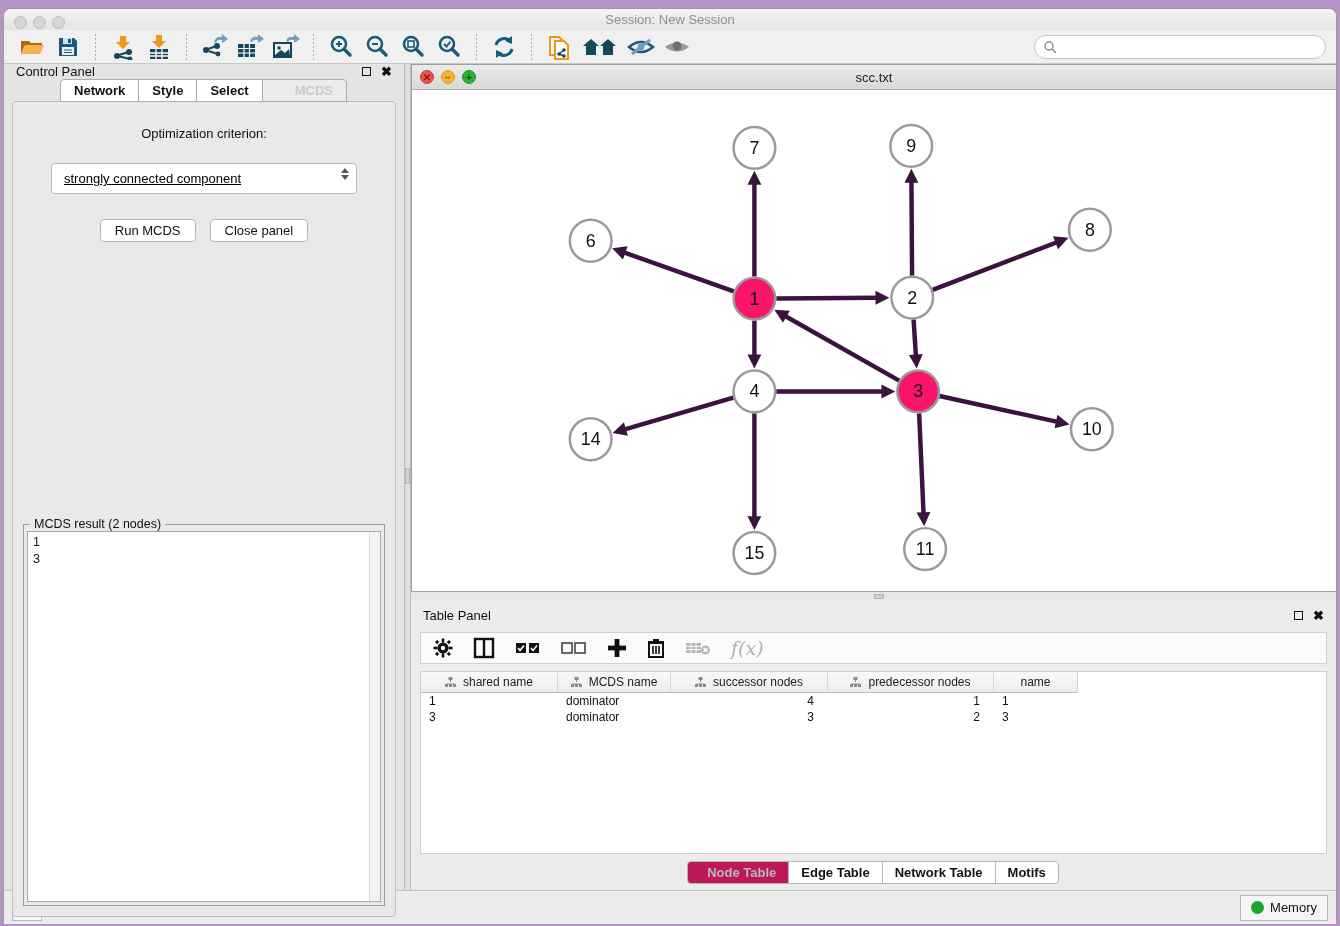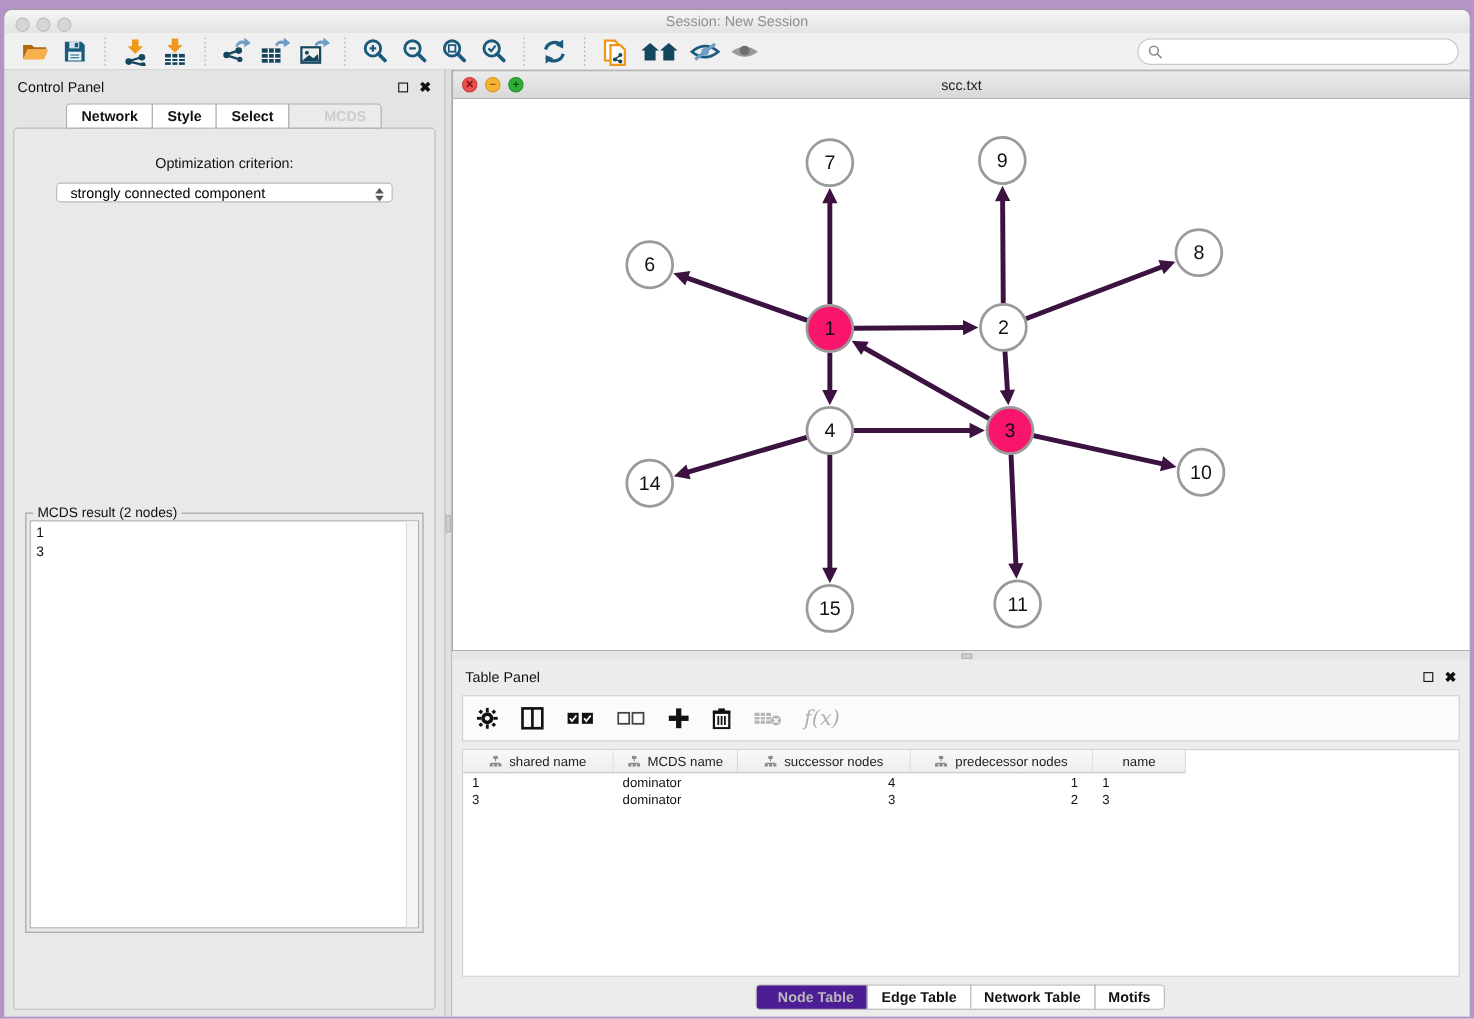--- a/index.html
+++ b/index.html
@@ -37,22 +37,22 @@
   .close-x { font-size:13px; font-weight:bold; color:#111; margin-left:10px; cursor:pointer; line-height:1; }
   .cp-tabs { display:flex; justify-content:center; position:relative; z-index:2; }
   .tab { border:1px solid #adadad; background:#fff; padding:3px 13px; font-size:13px; font-weight:bold;
          color:#111; margin-left:-1px; cursor:pointer; }
   .tab.first { border-radius:4px 0 0 0; }
   .tab.last { border-radius:0 4px 0 0;padding-left:32px; }
   .tab.disabled-active { background:#ebebeb; color:#ccc; }
   .cp-body { flex:1; margin:0 8px 6px 8px; margin-top:-1px; background:#e9e9e9; border:1px solid #bdbdbd;
              border-radius:4px; padding:14px 10px 10px 10px; display:flex; flex-direction:column; }
   .opt-label { text-align:center; font-size:13px; color:#111; margin:10px 0 10px 0; }
-  .dropdown { position:relative; margin:0 28px; height:18px; background:#fff; border:1px solid #b9b9b9;
-              border-radius:4px; display:flex; align-items:center; padding:0 22px 0 12px; font-size:13px; cursor:pointer; }
+  .dropdown { position:relative; margin:12px 28px; height:31px; background:#fff; border:1px solid #b9b9b9;
+              border-radius:4px; display:flex; align-items:center; padding:0 22px 0 12px; font-size:13px; cursor:pointer;text-decoration:underline; }
   .stepper { position:absolute; right:7px; top:4px; display:flex; flex-direction:column; gap:2px; }
   .stepper i { width:0; height:0; border-left:4px solid transparent; border-right:4px solid transparent; display:block; }
   .stepper .up { border-bottom:5px solid #555; }
   .stepper .dn { border-top:5px solid #555; }
   .btn-row { display:flex; justify-content:center; gap:14px; margin-top:13px; }
   .push-btn { background:#fff; border:1px solid #b3b3b3; border-radius:4px; font-size:13px; padding:3px 14px;
               color:#111; cursor:pointer; font-family:"Liberation Sans",sans-serif; }
   .mcds-group { margin-top:282px; border:1px solid #9d9d9d; position:relative; padding:6px 3px 3px 3px;
                 height:382px; display:flex; }
   .mcds-legend { position:absolute; top:-8px; left:6px; background:#e9e9e9; padding:0 4px; font-size:12.5px; color:#111; }
@@ -76,38 +76,38 @@
         font-size:10px; font-weight:bold; cursor:pointer; }
   .nl.red { background:#ef4e4e; border:1px solid #ca3c3c; color:#7e1414; }
   .nl.yel { background:#f6b32e; border:1px solid #d99b20; color:#8a6210; }
   .nl.green { background:#2fae38; border:1px solid #259030; color:#0c4d12; }
   .net-title { font-size:13px; color:#222; }
   .net-canvas { flex:1; background:#fff; position:relative; overflow:hidden; }
   .net-canvas svg { width:100%; height:100%; display:block; }
 
   
   .table-panel { flex:1; background:#ececec; display:flex; flex-direction:column; min-height:0; }
-  .tp-toolbar { margin:2px 9px 0 9px; height:42px; background:#fbfbfb; border:1px solid #cfcfcf;
+  .tp-toolbar { margin:2px 9px 0 9px; height:32px; background:#fbfbfb; border:1px solid #cfcfcf;
                 display:flex; align-items:center; padding:0 12px; gap:20px; flex:0 0 auto; }
   .tp-ic { display:flex; align-items:center; justify-content:center; cursor:pointer; height:30px; }
   .fx { font-family:"DejaVu Serif", serif; font-style:italic; font-size:19px; color:#b0b0b0; }
   .tp-table { margin:7px 9px 0 9px; background:#fff; border:1px solid #cfcfcf; flex:1; overflow:hidden; position:relative; }
   .thead { display:flex; }
   .th { background:linear-gradient(#f9f9f9,#ededed); border-right:1px solid #d6d6d6; border-bottom:1px solid #c2c2c2;
         height:21px; display:flex; align-items:center; justify-content:center; gap:7px;
         font-size:12px; color:#222; cursor:pointer; }
   .trow { display:flex; height:16px; }
   .td { font-size:12px; color:#111; padding:1px 8px; overflow:hidden; white-space:nowrap; }
   .td.r { text-align:right; padding-right:14px; }
   .tp-tabs { height:36px; display:flex; align-items:center; justify-content:center; flex:0 0 auto; }
   .tp-tab { border:1px solid #b5b5b5; background:#fff; padding:3px 12px; font-size:13px; font-weight:bold;
             color:#111; margin-left:-1px; cursor:pointer; }
   .tp-tab.first { border-radius:4px 0 0 4px; }
   .tp-tab.last { border-radius:0 4px 4px 0;text-align:right; }
-  .tp-tab.sel { background:#4c1d95; color:#b9b9b9;padding-left:19px; }
+  .tp-tab.sel { background:#be185d; color:#b9b9b9;padding-left:19px; }
 
   
   .statusbar { height:34px; background:#ececec; border-top:1px solid #c4c4c4; display:flex; align-items:center;
                padding:0 8px; flex:0 0 auto; }
   .status-left-btn { width:30px; height:26px; background:#f5f5f5; border:1px solid #b9b9b9; display:flex;
                      align-items:center; justify-content:center; cursor:pointer; }
   .memory-btn { margin-left:auto; height:26px; background:#f5f5f5; border:1px solid #b9b9b9; display:flex;
                 align-items:center; gap:6px; padding:0 10px; font-size:13px; color:#111; cursor:pointer; }
   .mem-dot { width:13px; height:13px; border-radius:50%; }
 </style>
@@ -287,20 +287,24 @@
         <span class="tab last disabled-active">MCDS</span>
       </div>
       <div class="cp-body">
         <div class="opt-label">Optimization criterion:</div>
         <div class="dropdown">
           <span>strongly connected component</span>
           <span class="stepper">
               <i class="up"></i>
               <i class="dn"></i>
             </span>
+        </div>
+        <div class="btn-row">
+          <button class="push-btn">Run MCDS</button>
+          <button class="push-btn">Close panel</button>
         </div>
         <div class="mcds-group">
           <span class="mcds-legend">MCDS result (2 nodes)</span>
           <div class="mcds-text"><span id="mcds-lines">1
 3</span>
             <span class="mcds-scroll"></span>
           </div>
         </div>
       </div>
     </div>
@@ -527,14 +531,30 @@
         <div class="tp-tabs">
           <span class="tp-tab first sel">Node Table</span>
           <span class="tp-tab">Edge Table</span>
           <span class="tp-tab">Network Table</span>
           <span class="tp-tab last">Motifs</span>
         </div>
       </div>
     </div>
   </div>
 
+  <div class="statusbar">
+    <span class="status-left-btn">
+      <svg width="16" height="14" viewBox="0 0 16 14">
+        <rect x="0" y="1" width="2.4" height="2.4" fill="#111"></rect>
+          <rect x="4" y="1" width="12" height="2.4" fill="#111"></rect>
+        <rect x="0" y="5.8" width="2.4" height="2.4" fill="#111"></rect>
+          <rect x="4" y="5.8" width="12" height="2.4" fill="#111"></rect>
+        <rect x="0" y="10.6" width="2.4" height="2.4" fill="#111"></rect>
+          <rect x="4" y="10.6" width="12" height="2.4" fill="#111"></rect>
+      </svg>
+    </span>
+    <span class="memory-btn">
+      <span class="mem-dot" id="mem-dot" style="background: rgb(31, 163, 44);"></span>
+      <span>Memory</span>
+    </span>
+  </div>
 
 </div>
 
 </body></html>

